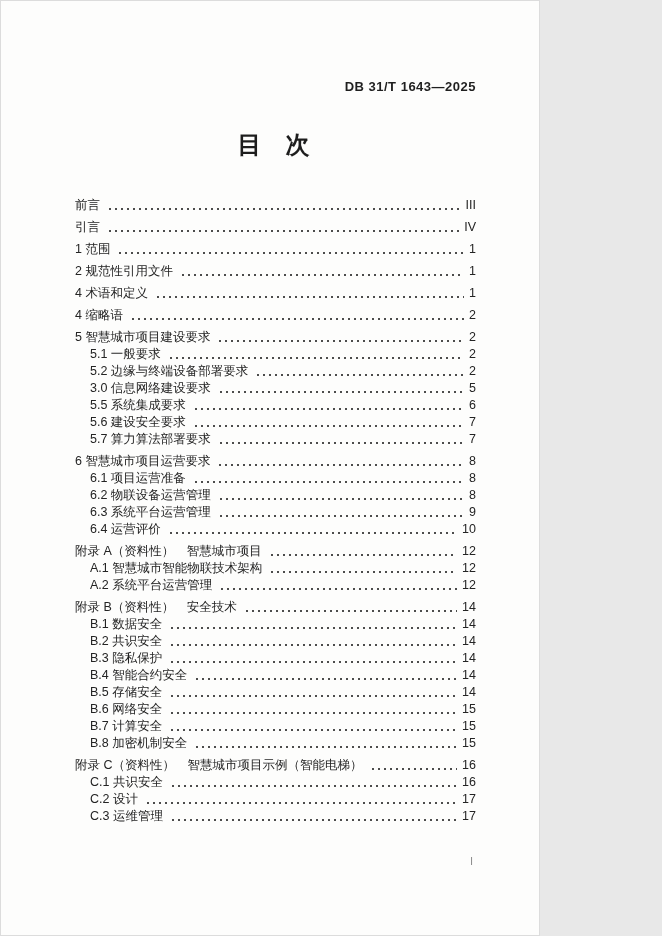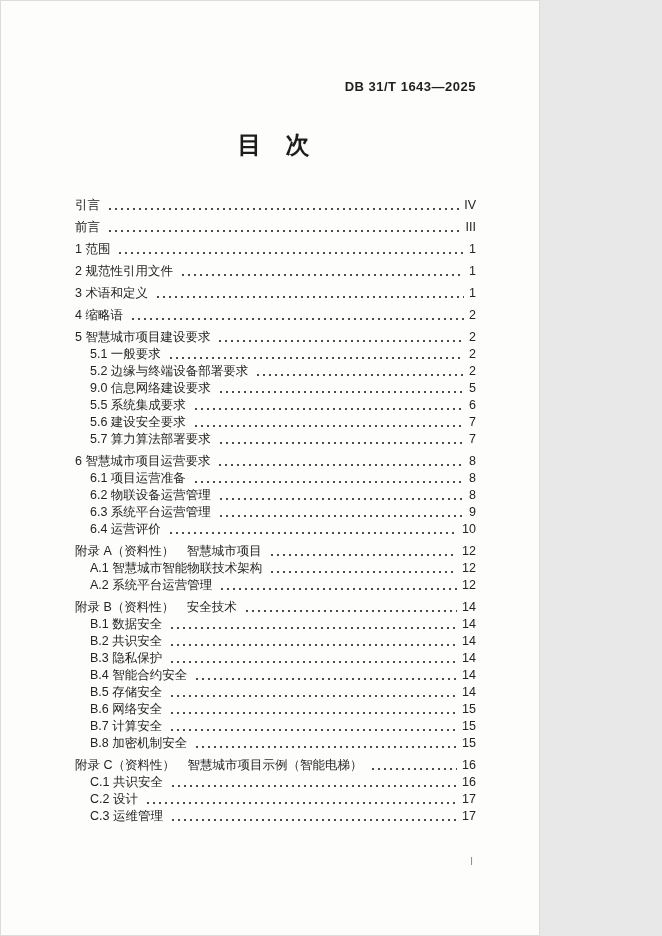--- a/index.html
+++ b/index.html
@@ -77,41 +77,41 @@
 </head>
 <body>
 
 <div class="page">
   <div class="header-num">DB 31/T 1643—2025</div>
 
   <h1 class="doc-title">目　次</h1>
 
   <div class="toc">
       <div class="toc-row main">
+    <span class="toc-label">前言</span>
+    <span class="dot-leader"></span>
+    <span class="toc-page">III</span>
+  </div>
+      <div class="toc-row main">
     <span class="toc-label">引言</span>
     <span class="dot-leader"></span>
     <span class="toc-page">IV</span>
   </div>
       <div class="toc-row main">
-    <span class="toc-label">前言</span>
-    <span class="dot-leader"></span>
-    <span class="toc-page">III</span>
-  </div>
-      <div class="toc-row main">
     <span class="toc-label">1 范围</span>
     <span class="dot-leader"></span>
     <span class="toc-page">1</span>
   </div>
       <div class="toc-row main">
     <span class="toc-label">2 规范性引用文件</span>
     <span class="dot-leader"></span>
     <span class="toc-page">1</span>
   </div>
       <div class="toc-row main">
-    <span class="toc-label">3 术语和定义</span>
+    <span class="toc-label">4 术语和定义</span>
     <span class="dot-leader"></span>
     <span class="toc-page">1</span>
   </div>
       <div class="toc-row main">
     <span class="toc-label">4 缩略语</span>
     <span class="dot-leader"></span>
     <span class="toc-page">2</span>
   </div>
       <div class="toc-row main">
     <span class="toc-label">5 智慧城市项目建设要求</span>
@@ -122,21 +122,21 @@
     <span class="toc-label">5.1 一般要求</span>
     <span class="dot-leader"></span>
     <span class="toc-page">2</span>
   </div>
       <div class="toc-row sub">
     <span class="toc-label">5.2 边缘与终端设备部署要求</span>
     <span class="dot-leader"></span>
     <span class="toc-page">2</span>
   </div>
       <div class="toc-row sub">
-    <span class="toc-label">9.0 信息网络建设要求</span>
+    <span class="toc-label">3.0 信息网络建设要求</span>
     <span class="dot-leader"></span>
     <span class="toc-page">5</span>
   </div>
       <div class="toc-row sub">
     <span class="toc-label">5.5 系统集成要求</span>
     <span class="dot-leader"></span>
     <span class="toc-page">6</span>
   </div>
       <div class="toc-row sub">
     <span class="toc-label">5.6 建设安全要求</span>

